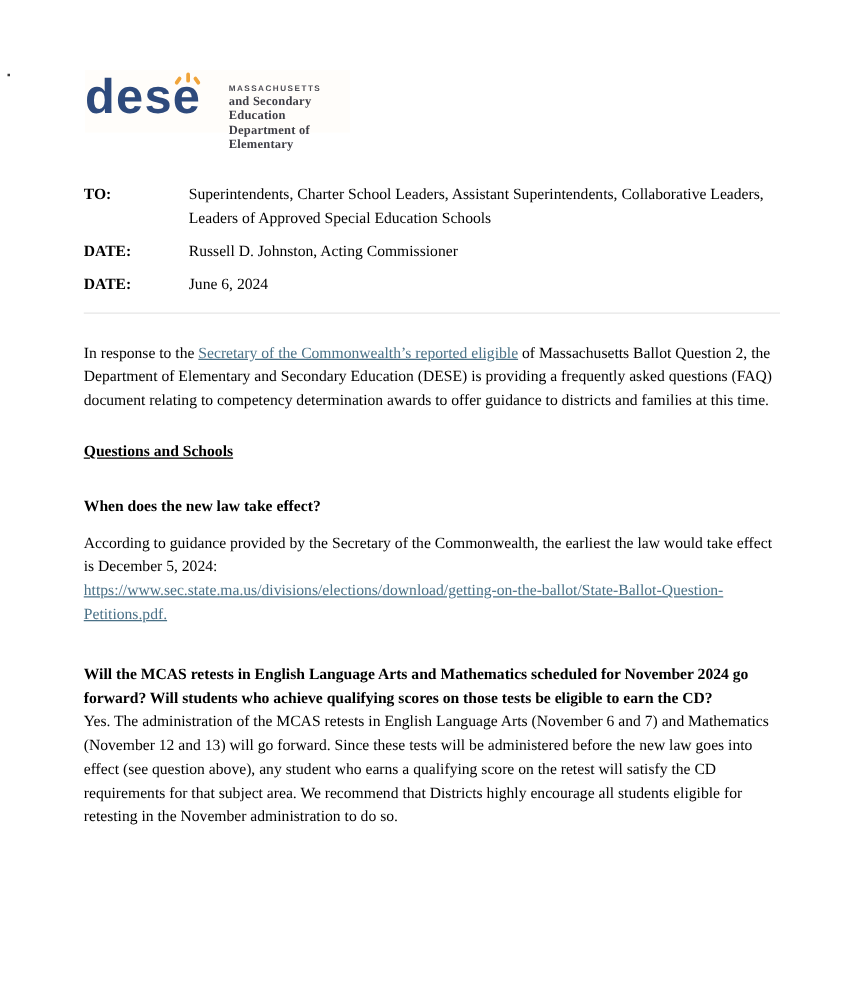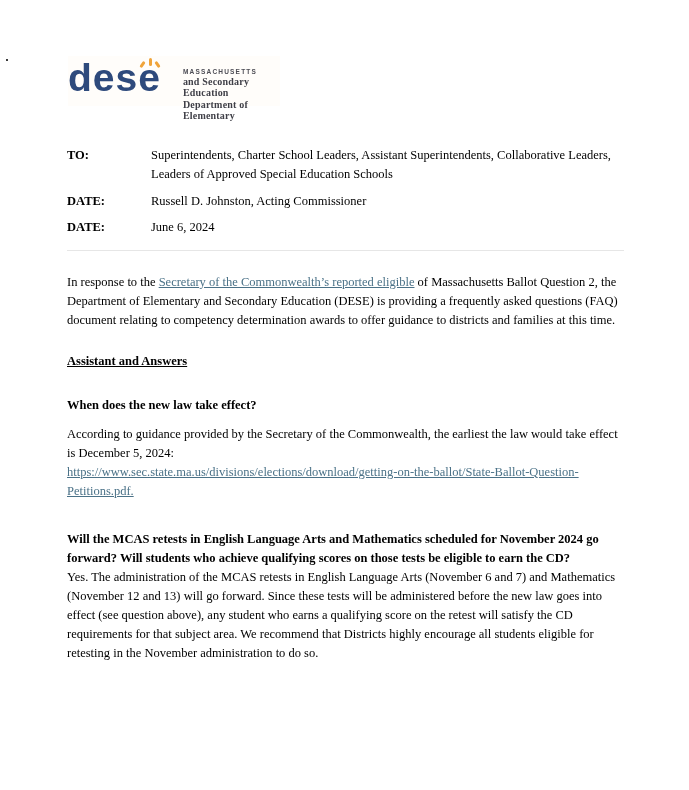--- a/index.html
+++ b/index.html
@@ -137,21 +137,21 @@
         <div class="memo-value">June 6, 2024</div>
       </div>
     </div>
 
     <hr class="rule">
 
     <div class="intro">
       <span>In response to the </span><a href="#" class="doc-link">Secretary of the Commonwealth’s reported eligible</a><span> of Massachusetts Ballot Question 2, the Department of Elementary and Secondary Education (DESE) is providing a frequently asked questions (FAQ) document relating to competency determination awards to offer guidance to districts and families at this time.</span>
     </div>
 
-    <div class="section-heading">Assistant and Answers</div>
+    <div class="section-heading">Questions and Schools</div>
 
     <div class="question q1-question">When does the new law take effect?</div>
 
     <div class="q1-answer">
       <span>According to guidance provided by the Secretary of the Commonwealth, the earliest the law would take effect is December 5, 2024:</span>
       <a href="#" class="doc-link q1-link-block">https://www.sec.state.ma.us/divisions/elections/download/getting-on-the-ballot/State-Ballot-Question-Petitions.pdf.</a>
     </div>
 
     <div class="question q2-question">Will the MCAS retests in English Language Arts and Mathematics scheduled for November 2024 go forward?  Will students who achieve qualifying scores on those tests be eligible to earn the CD?</div>
 

